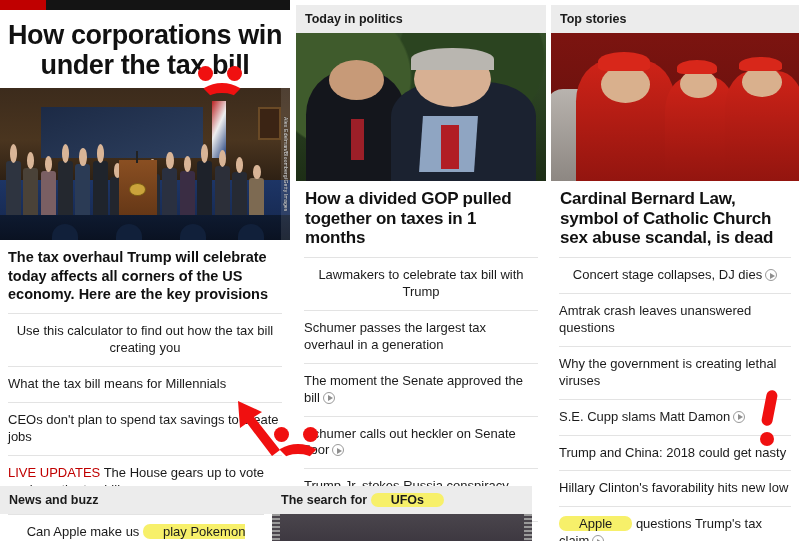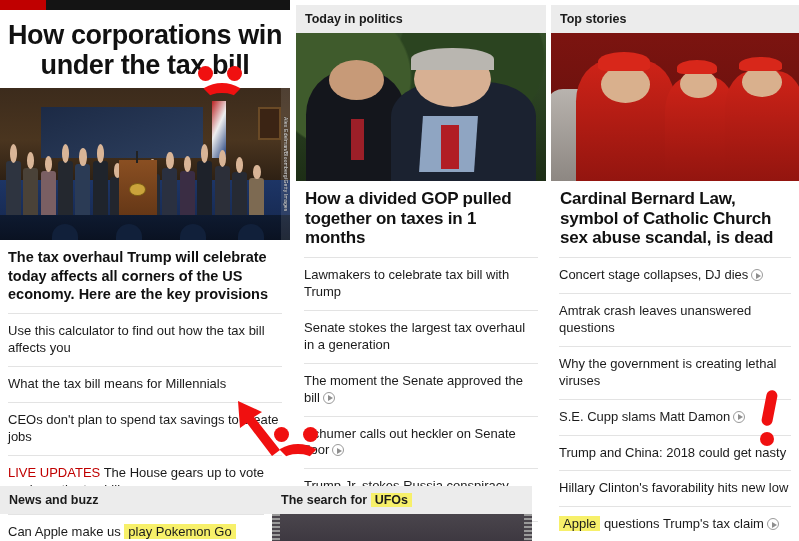--- a/index.html
+++ b/index.html
@@ -78,21 +78,21 @@
   .lede {
     padding:8px 8px 10px 8px;
     font-size:14.5px; line-height:1.26; font-weight:bold; color:#111;
   }
   .list { padding:0 8px; }
   .list-item {
     border-top:1px solid #e3e3e3;
     padding:9px 0 9px 0;
     font-size:13px; line-height:1.3; color:#1b1b1b;
   }
-  .list-item:first-child { border-top:1px solid #e3e3e3; }
+  .list-item:first-child { border-top:1px solid #e3e3e3;text-align:center; }
   .kicker { color:#c00000; }
   .kicker-poll { color:#c00000; }
 
   
   .play-ico {
     display:inline-block; vertical-align:-2px; margin-left:3px;
     width:12px; height:12px; border:1px solid #9a9a9a; border-radius:50%;
     position:relative; background:#fff;
   }
   .play-ico::after {
@@ -143,21 +143,21 @@
   .cards .ch { position:absolute; border-radius:50%; background:#d9b08d; }
   .cards .cap { position:absolute; border-radius:50% 50% 18% 18%; background:#d8271a; }
 
   
   .bottom-photo { height:34px; background:linear-gradient(#4a454c,#3a353e); position:relative; }
   .bottom-photo .edge { position:absolute; top:0; bottom:0; width:8px;
       background:repeating-linear-gradient(#9a9a9a 0 2px, #4a454c 2px 4px); }
   .bottom-photo .edge.l { left:0; } .bottom-photo .edge.r { right:0; }
 
   
-  .hl { background:#f7f06a; border-radius:0; padding:0 4px; }
+  .hl { background:#f7f06a; border-radius:7px; padding:0 20px; }
 
   
   .panel { position:absolute; background:#fff; }
   .panel-news { left:0; top:486px; width:272px; }
   .panel-search { left:272px; top:486px; width:260px; }
   .panel .sec-head { background:#ececec; }
   .panel .list-item { border-top:1px solid #e3e3e3; }
 
   
   .anno { position:absolute; pointer-events:none; }
@@ -225,21 +225,21 @@
       </div>
       <div class="credit-strip">
         <span>Alex Edelman/Bloomberg/Getty Images</span>
       </div>
     </div>
 
     <div class="lede">The tax overhaul Trump will celebrate today affects all corners of the US economy. Here are the key provisions</div>
 
     <div class="list">
       <div class="list-item">
-        <span>Use this calculator to find out how the tax bill affects you</span>
+        <span>Use this calculator to find out how the tax bill creating you</span>
       </div>
       <div class="list-item">
         <span>What the tax bill means for Millennials</span>
       </div>
       <div class="list-item">
         <span>CEOs don't plan to spend tax savings to create jobs</span>
       </div>
       <div class="list-item">
         <span class="kicker">LIVE UPDATES</span>
         <span>The House gears up to vote again on the tax bill</span>
@@ -264,21 +264,21 @@
       </div>
     </div>
 
     <div class="sec-headline">How a divided GOP pulled together on taxes in 1 months</div>
 
     <div class="list">
       <div class="list-item">
         <span>Lawmakers to celebrate tax bill with Trump</span>
       </div>
       <div class="list-item">
-        <span>Senate stokes the largest tax overhaul in a generation</span>
+        <span>Schumer passes the largest tax overhaul in a generation</span>
       </div>
       <div class="list-item">
         <span>The moment the Senate approved the bill</span><span class="play-ico"></span>
       </div>
       <div class="list-item">
         <span>Schumer calls out heckler on Senate floor</span><span class="play-ico"></span>
       </div>
       <div class="list-item">
         <span>Trump Jr. stokes Russia conspiracy theory</span>
       </div>

